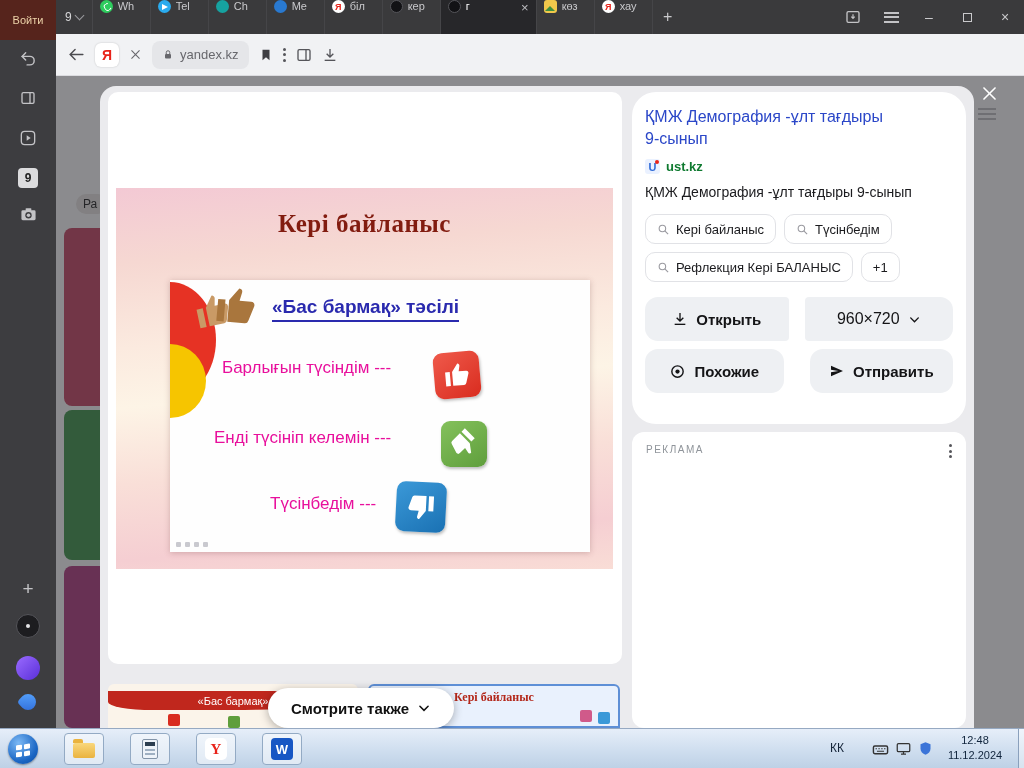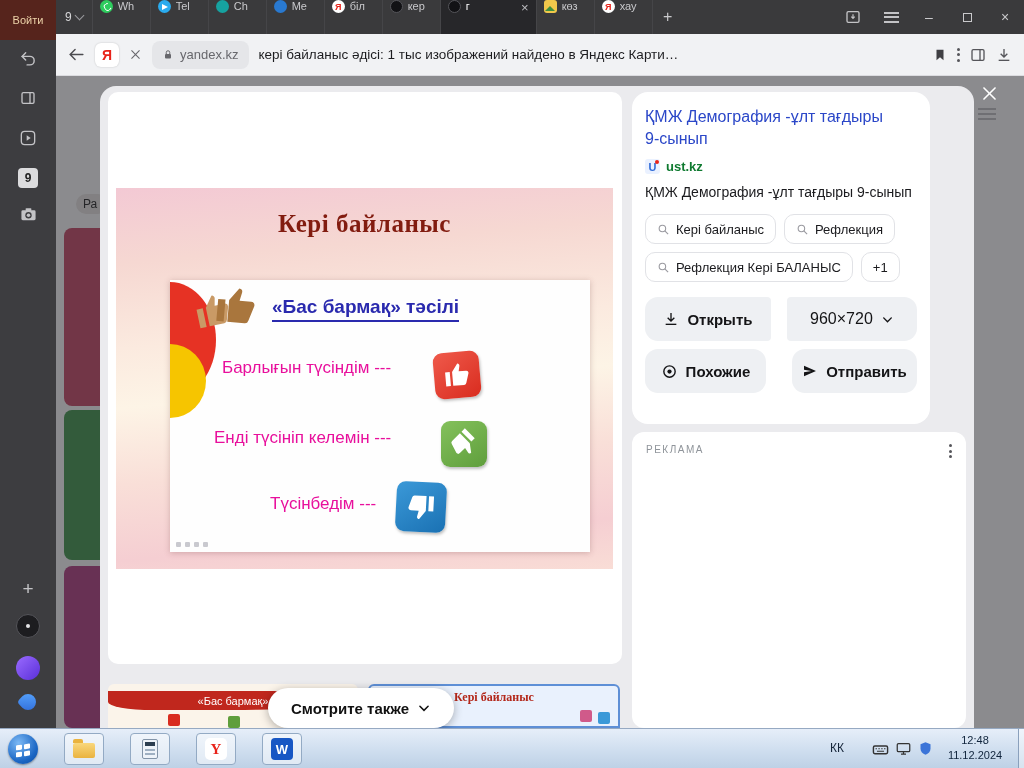--- a/index.html
+++ b/index.html
@@ -55,21 +55,21 @@
 
 #content{position:absolute;left:56px;top:76px;width:968px;height:652px;background:#fff;z-index:4}
 .bgblock{position:absolute;left:8px;width:36px;border-radius:8px 0 0 8px;z-index:1}
 #dim{position:absolute;inset:0;background:rgba(24,24,30,.5);z-index:2}
 #viewer-close{position:absolute;left:924px;top:8px;z-index:7;cursor:pointer}
 #bg-menu{position:absolute;left:922px;top:32px;z-index:3}
 #bg-menu i{display:block;width:18px;height:2px;background:#6f6f73;margin-bottom:3px}
 
 #lightbox{position:absolute;left:44px;top:10px;width:874px;height:642px;background:#ebebee;border-radius:16px 16px 0 0;z-index:5}
 #imagecard{position:absolute;left:8px;top:6px;width:514px;height:572px;background:#fff;border-radius:10px}
-#rightpanel{position:absolute;left:532px;top:6px;width:298px;height:332px;background:#fff;border-radius:16px;padding:14px 13px}
+#rightpanel{position:absolute;left:532px;top:6px;width:334px;height:332px;background:#fff;border-radius:24px;padding:14px 13px}
 #adcard{position:absolute;left:532px;top:346px;width:334px;height:296px;background:#fff;border-radius:12px;padding:12px 14px;display:flex;justify-content:space-between;align-items:flex-start}
 
 
 #slide{position:absolute;left:8px;top:96px;width:497px;height:381px;overflow:hidden;background:linear-gradient(175deg,#f3c9d4 0%,#f6d8d2 18%,#fbeadf 38%,#fdf4e6 52%,#f9dfd8 70%,#f5ced2 88%,#f9ddd6 100%)}
 .slide-title{position:absolute;left:0;top:22px;width:100%;text-align:center;font-family:"Liberation Serif",serif;font-weight:bold;font-size:25px;color:#821c10;letter-spacing:.5px}
 #whitebox{position:absolute;left:54px;top:92px;width:420px;height:272px;background:#fefefe;box-shadow:0 1px 6px rgba(90,40,40,.25);overflow:hidden}
 .redcirc{position:absolute;left:-46px;top:2px;width:92px;height:116px;border-radius:50%;background:#e63224}
 .yellowcirc{position:absolute;left:-36px;top:64px;width:72px;height:74px;border-radius:50%;background:#f6c500}
 .photothumbs{position:absolute;left:22px;top:0;width:80px;height:58px}
 .method-title{position:absolute;left:102px;top:16px;font-size:19px;font-weight:bold;color:#2a2aae;border-bottom:2.5px solid #2a2aae;padding-bottom:2px;white-space:nowrap}
@@ -302,21 +302,20 @@
       <svg width="13" height="13" style="color:#67676c">
         <use href="#i-x"></use>
       </svg>
     </span>
   <span class="urlpill">
     <svg width="12" height="12" style="fill:#67676c;color:#67676c">
         <use href="#i-lock"></use>
       </svg>
     <span>yandex.kz</span>
   </span>
-  <span class="pagetitle">кері байланыс әдісі: 1 тыс изображений найдено в Яндекс Карти…</span>
   <span class="abtn">
       <svg width="14" height="14" style="fill:#3f3f43">
         <use href="#i-flag"></use>
       </svg>
     </span>
   <span class="dots3">
       <i></i>
       <i></i>
       <i></i>
     </span>
@@ -410,21 +409,21 @@
         <span class="chip">
             <svg width="13" height="13" style="color:#9a9aa0">
               <use href="#i-search"></use>
             </svg>
             <span>Кері байланыс</span>
           </span>
         <span class="chip">
             <svg width="13" height="13" style="color:#9a9aa0">
               <use href="#i-search"></use>
             </svg>
-            <span>Рефлекция</span>
+            <span>Түсінбедім</span>
           </span>
         <span class="chip">
             <svg width="13" height="13" style="color:#9a9aa0">
               <use href="#i-search"></use>
             </svg>
             <span>Рефлекция Кері БАЛАНЫС</span>
           </span>
         <span class="chip">
             <span>+1</span>
           </span>

